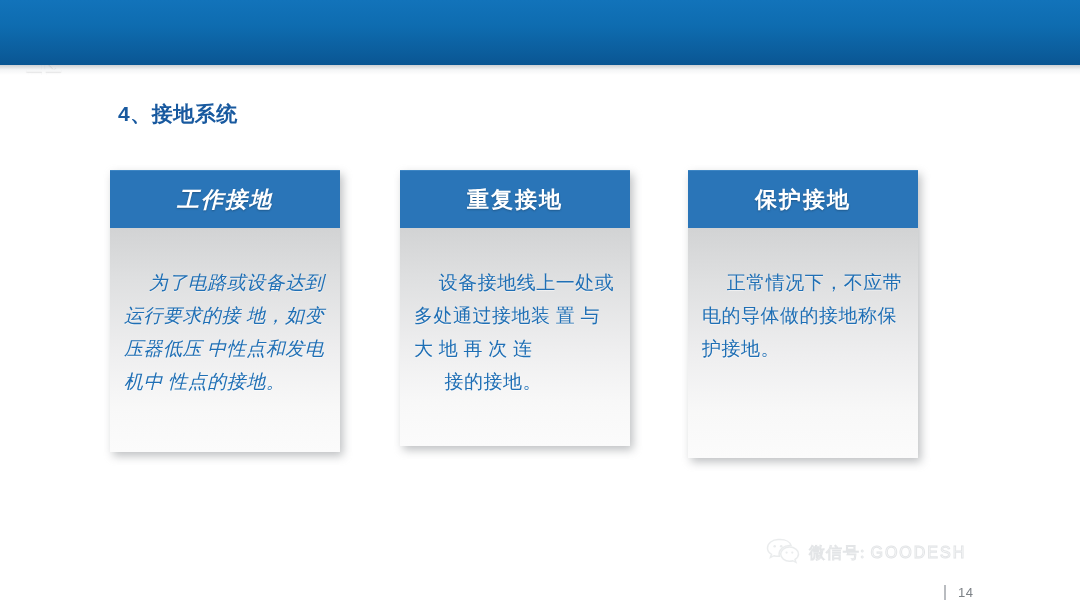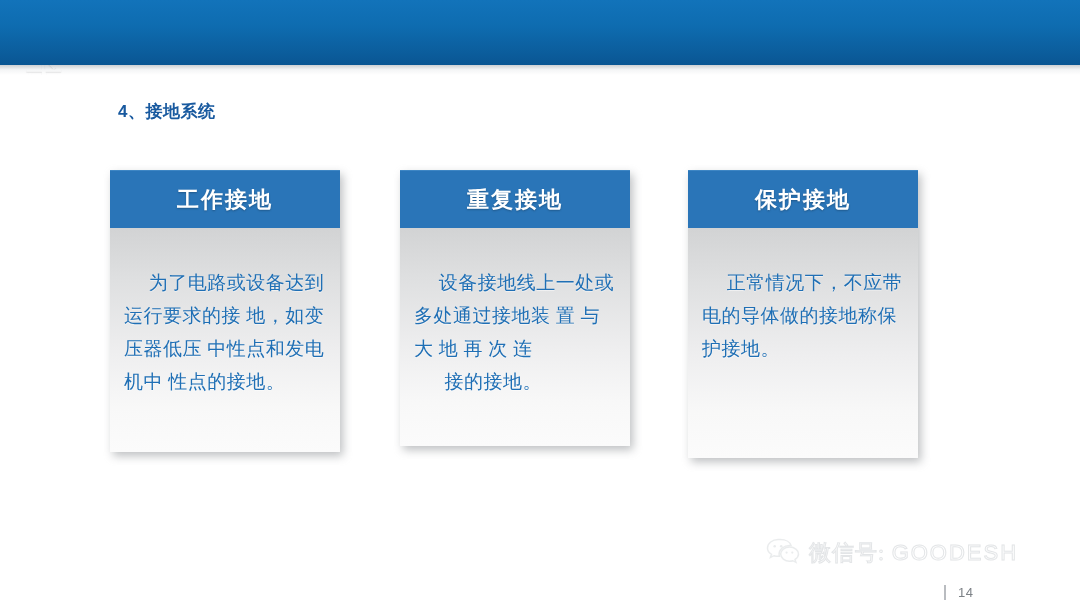--- a/index.html
+++ b/index.html
@@ -75,21 +75,21 @@
     width: 1080px; height: 40px;
     background: #ffffff;
     z-index: 2;
   }
 
   
   .subtitle {
     position: absolute;
     left: 118px;
     top: 100px;
-    font-size: 17px;
+    font-size: 21px;
     font-weight: bold;
     color: #18599f;
     letter-spacing: 0.5px;
     z-index: 4;
   }
   .subtitle .num {
     font-family: "Liberation Sans", sans-serif;
     font-weight: bold;
   }
 
@@ -100,21 +100,21 @@
     top: 170px;
     width: 850px;
     height: 300px;
   }
   .card {
     position: absolute;
     top: 0;
     width: 230px;
     filter: drop-shadow(3px 4px 5px rgba(110,115,120,0.45));
   }
-  .card-1 { left: 0px; }
+  .card-1 { left: 0px; font-style: italic; }
   .card-2 { left: 290px; }
   .card-3 { left: 578px; }
 
   .card-header {
     height: 58px;
     background: #2a75b8;
     display: flex;
     align-items: center;
     justify-content: center;
     border-top: 1px solid #3e86c4;
@@ -152,21 +152,21 @@
     position: absolute;
     left: 766px;
     top: 538px;
     display: flex;
     align-items: center;
     gap: 9px;
     z-index: 4;
   }
   .wechat-icon { display: block; }
   .watermark-label {
-    font-size: 22px;
+    font-size: 16px;
     color: rgba(255,255,255,0.55);
     letter-spacing: 1px;
     -webkit-text-stroke: 1px rgba(226,228,230,0.95);
     text-stroke: 1px rgba(226,228,230,0.95);
     white-space: nowrap;
   }
   .watermark-label .latin {
     font-family: "Liberation Sans", sans-serif;
     letter-spacing: 2px;
   }

